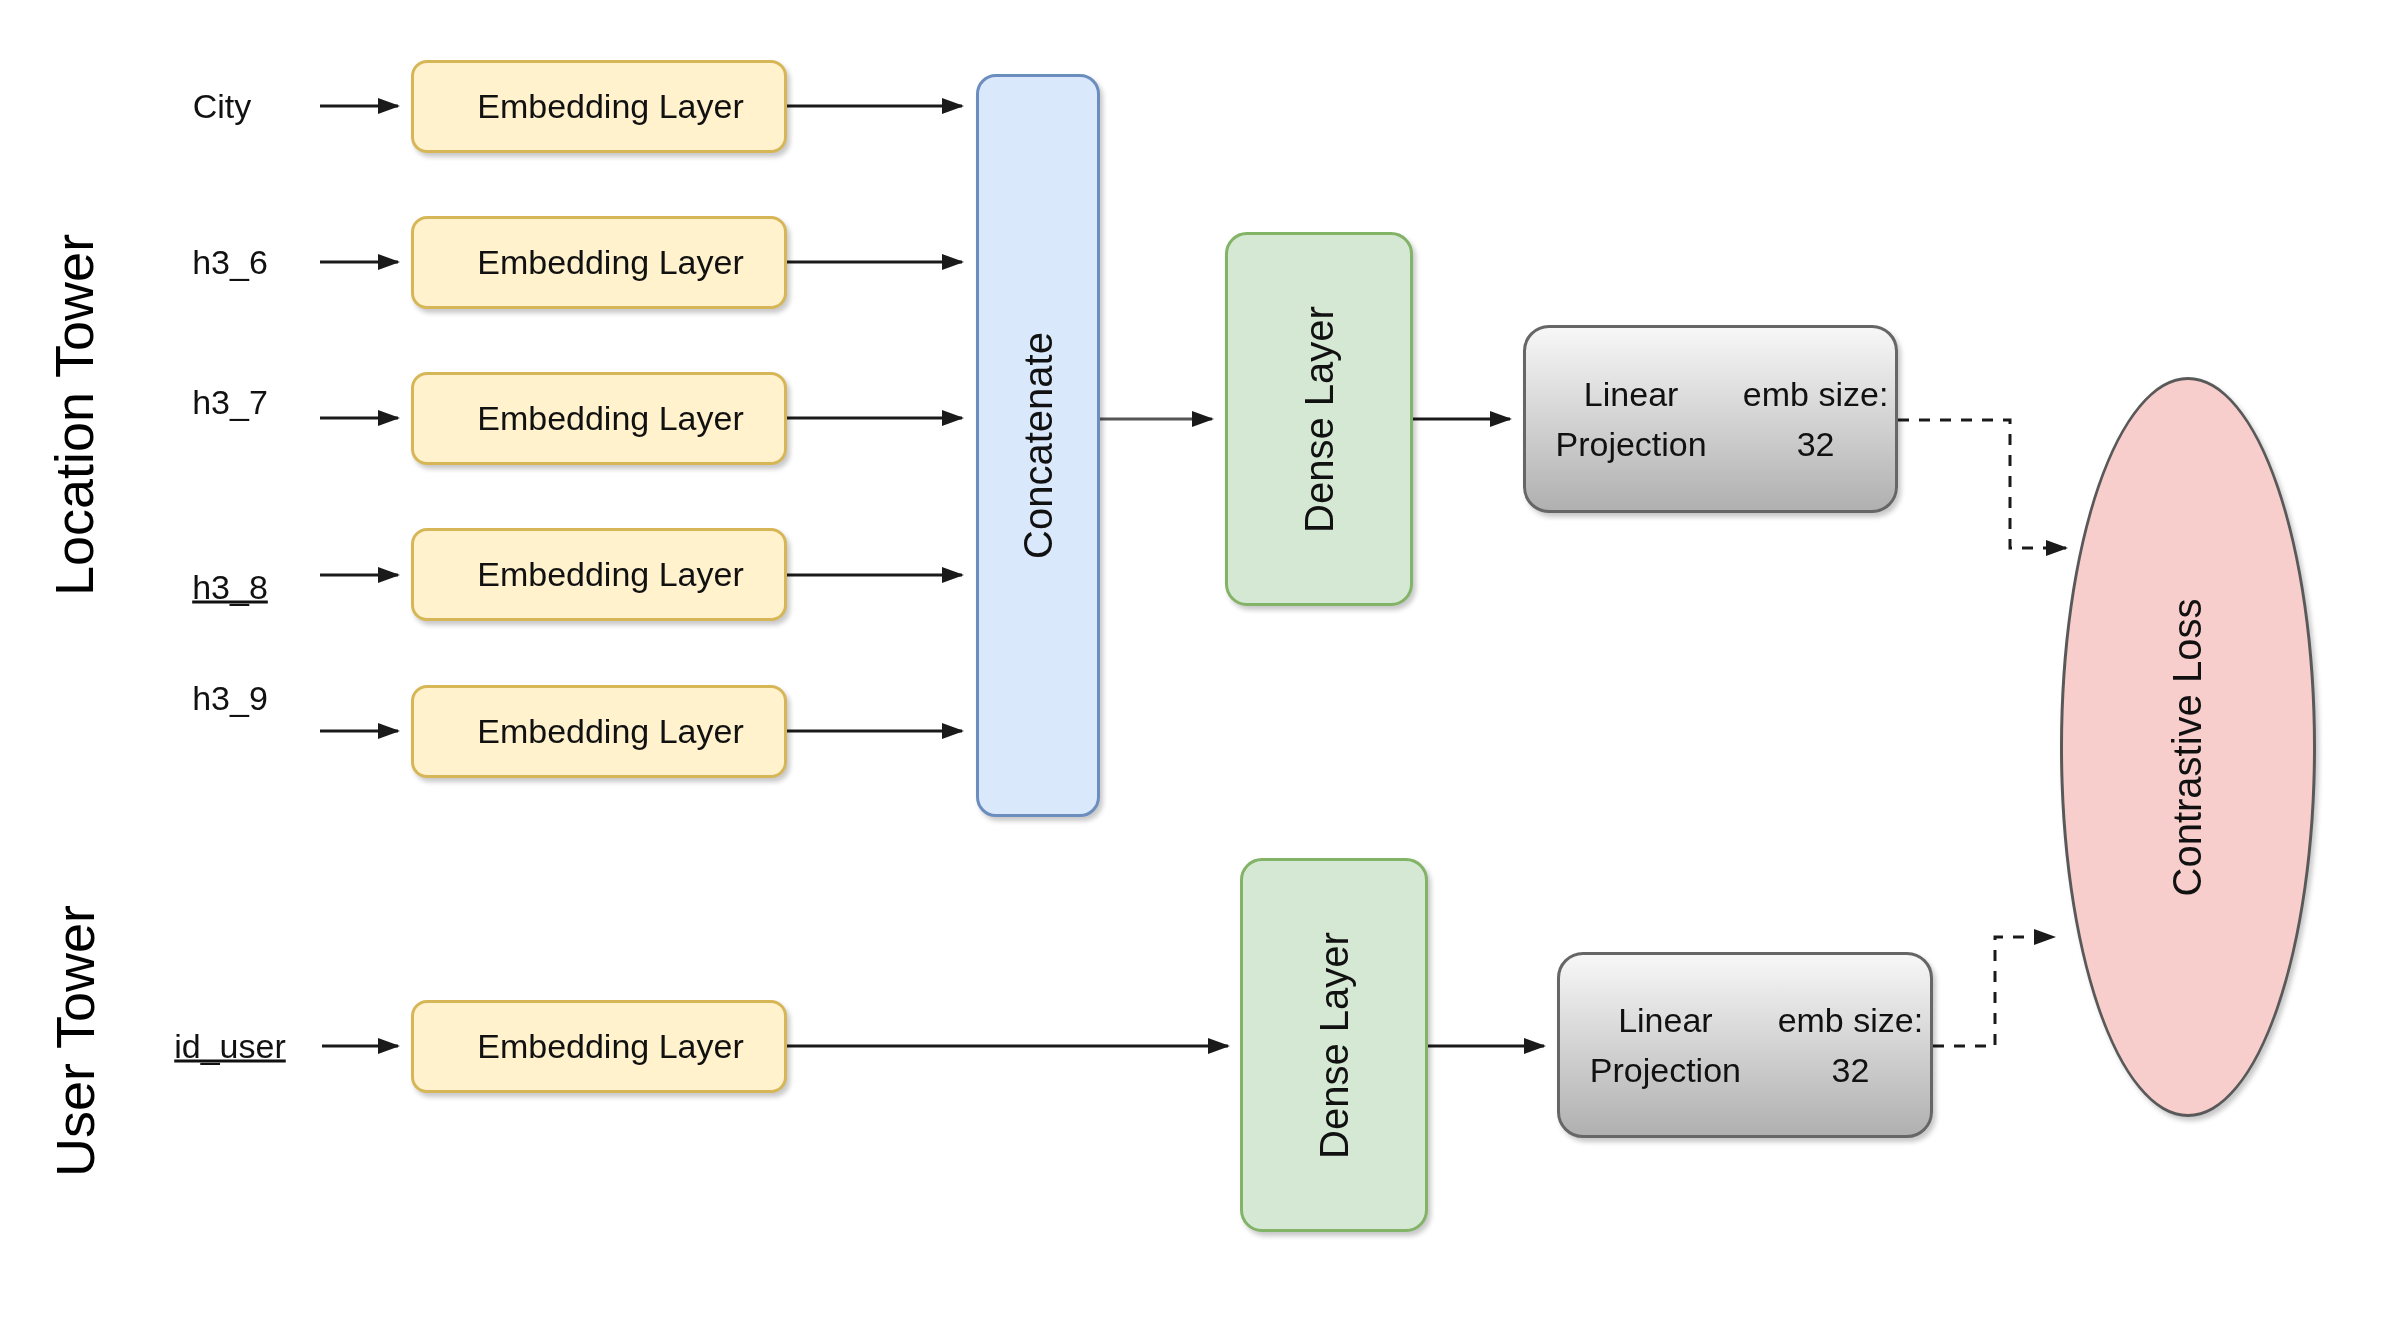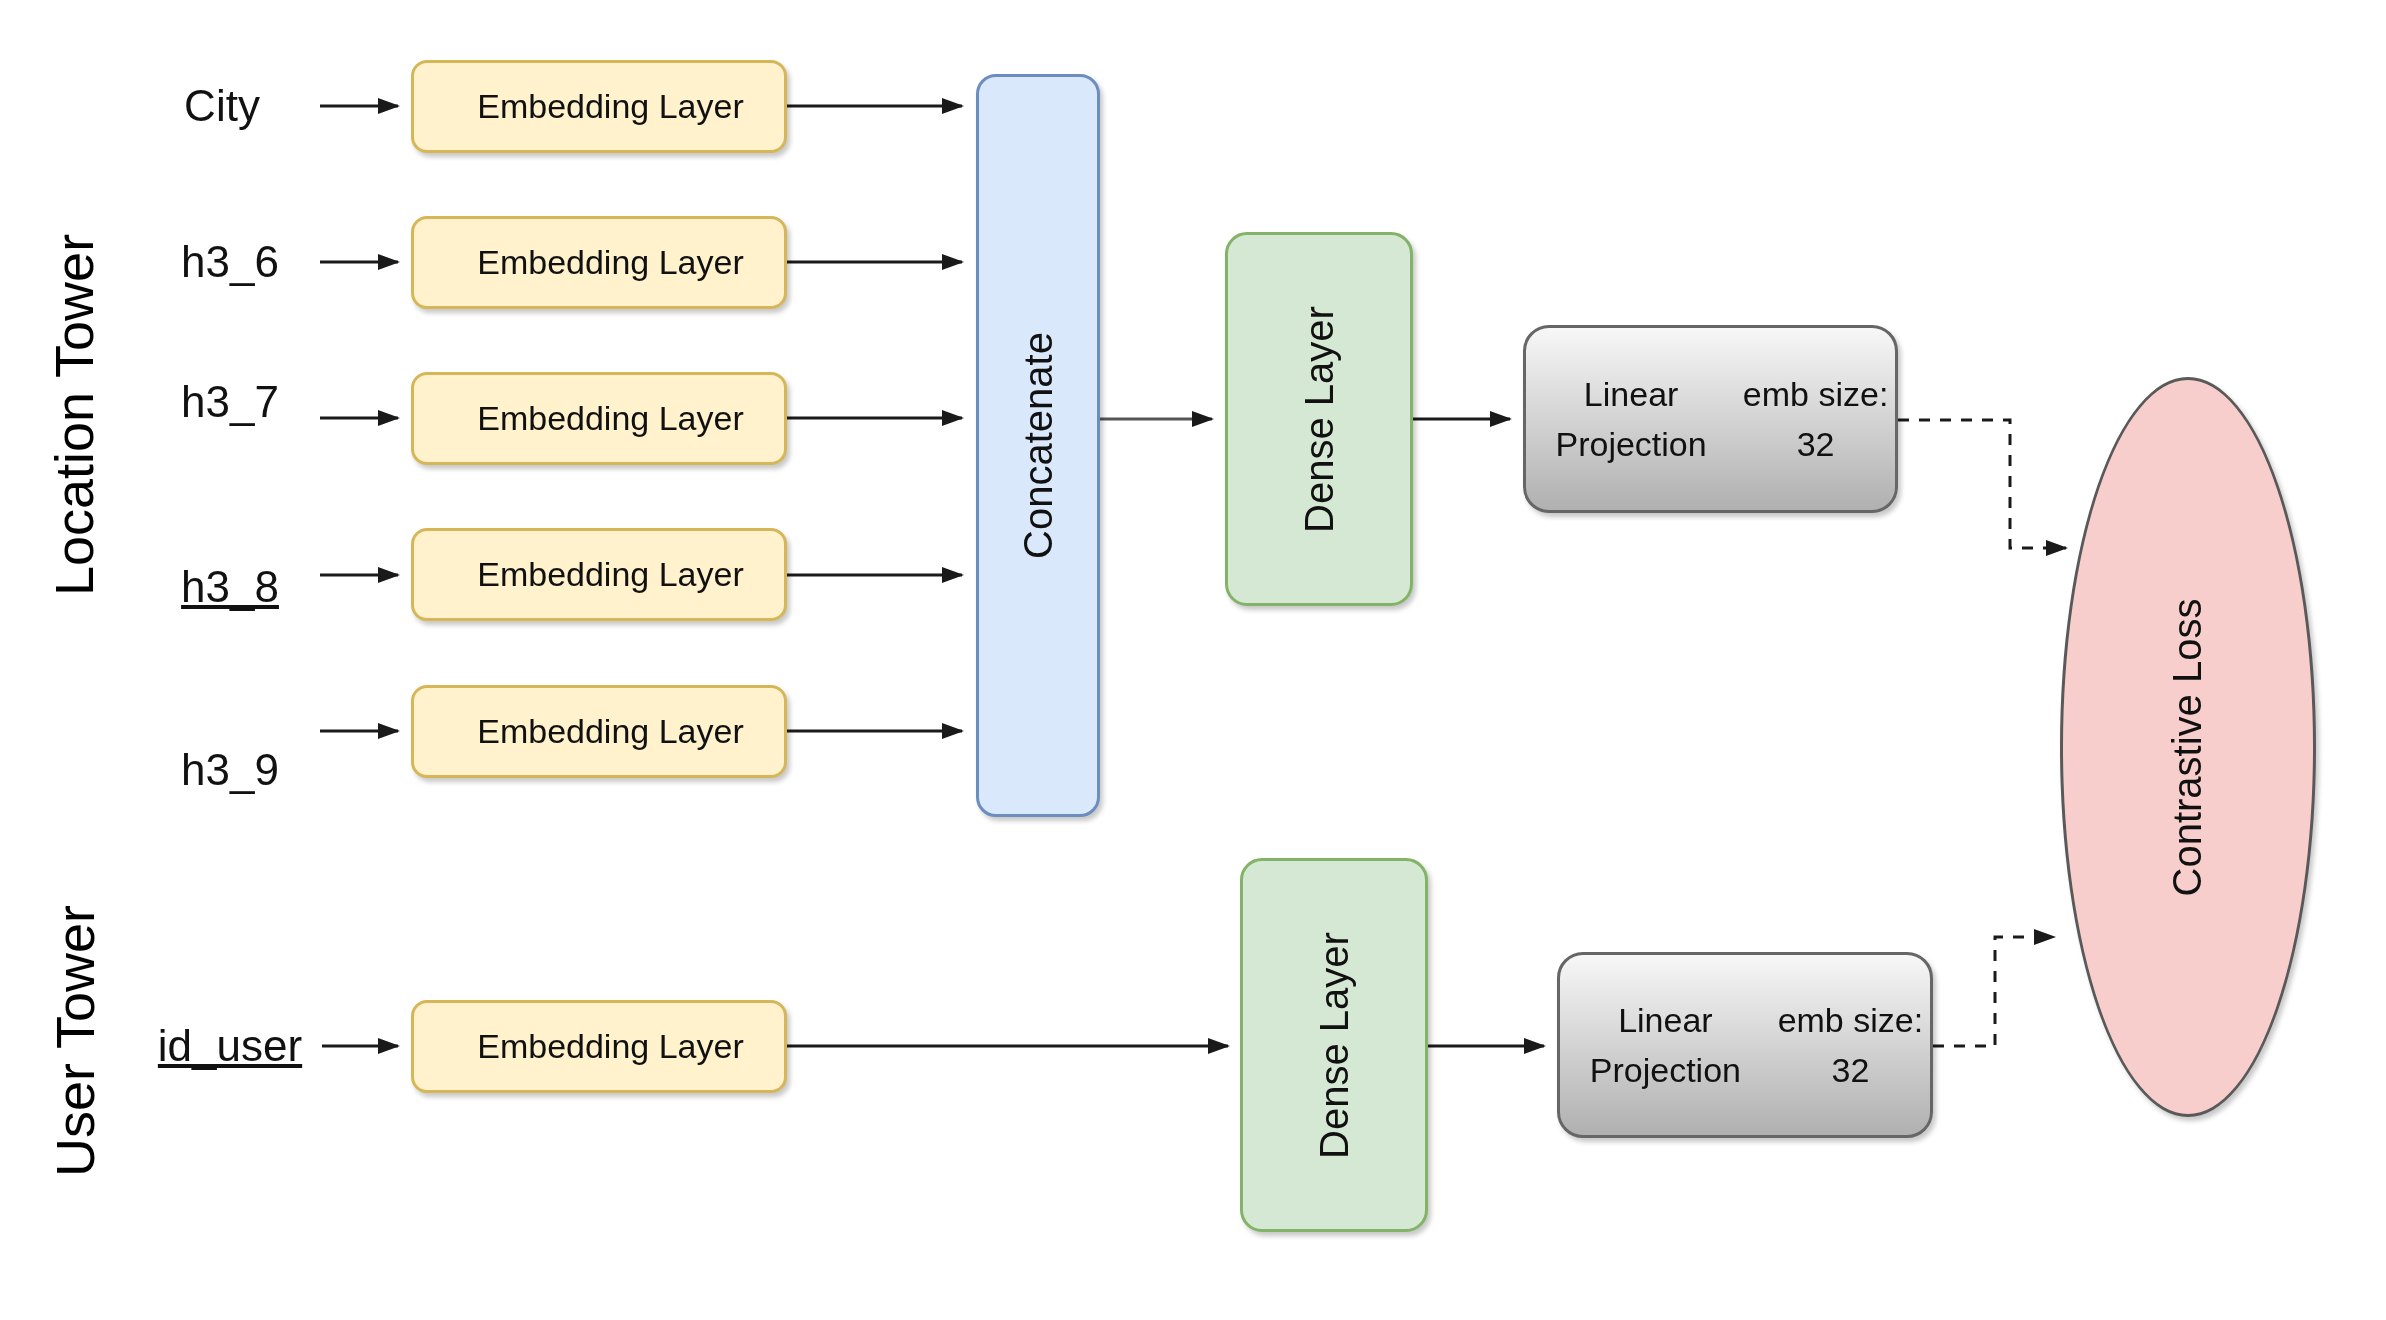--- a/index.html
+++ b/index.html
@@ -20,21 +20,21 @@
          box-shadow:3px 4px 5px rgba(0,0,0,0.22);}
   .embed{background:var(--yellow_fill);border:3px solid var(--yellow_stroke);border-radius:16px;
          font-size:34px;padding-left:23px;}
   .concat{background:var(--blue_fill);border:3px solid var(--blue_stroke);border-radius:20px;}
   .dense{background:var(--green_fill);border:3px solid var(--green_stroke);border-radius:22px;}
   .proj{background:linear-gradient(var(--gray_fill_top),var(--gray_fill_bottom));
         border:3px solid var(--gray_stroke);border-radius:26px;
         font-size:34px;line-height:50px;text-align:center;flex-direction:row;}
   .ellipse{background:var(--pink_fill);border:3px solid var(--pink_stroke);border-radius:50%;}
   .rot{transform:rotate(-90deg);white-space:nowrap;font-size:40px;}
-  .inlabel{position:absolute;transform:translate(-50%,-50%);font-size:44px;white-space:nowrap;}
+  .inlabel{position:absolute;transform:translate(-50%,-50%);font-size:34px;white-space:nowrap;}
   .towerlabel{position:absolute;transform:translate(-50%,-50%) rotate(-90deg);
               transform-origin:center;white-space:nowrap;font-size:54px;color:#000;}
   .projline{display:block;}
 </style>
 </head>
 <body>
 
 <div class="canvas">
 
   <svg class="edges" viewBox="0 0 2386 1320">
@@ -68,21 +68,21 @@
     </g>
   </svg>
 
   <div class="towerlabel" style="left:74px;top:415px;">Location Tower</div>
   <div class="towerlabel" style="left:75px;top:1041px;">User Tower</div>
 
   <div class="inlabel" style="left:222px;top:106px;">City</div>
   <div class="inlabel" style="left:230px;top:262px;text-align:center;">h3_6</div>
   <div class="inlabel" style="left:230px;top:402px;">h3_7</div>
   <div class="inlabel" style="left:230px;top:587px;text-decoration:underline;">h3_8</div>
-  <div class="inlabel" style="left:230px;top:770px;">h3_9</div>
+  <div class="inlabel" style="left:230px;top:698px;">h3_9</div>
   <div class="inlabel" style="left:230px;top:1046px;text-decoration:underline;">id_user</div>
 
   <div class="shape embed" style="left:411px;top:60px;width:376px;height:93px;">
     <span>Embedding Layer</span>
   </div>
   <div class="shape embed" style="left:411px;top:216px;width:376px;height:93px;">
     <span>Embedding Layer</span>
   </div>
   <div class="shape embed" style="left:411px;top:372px;width:376px;height:93px;">
     <span>Embedding Layer</span>

